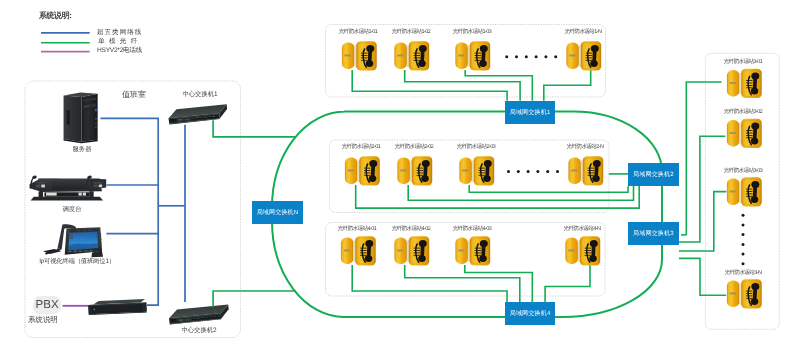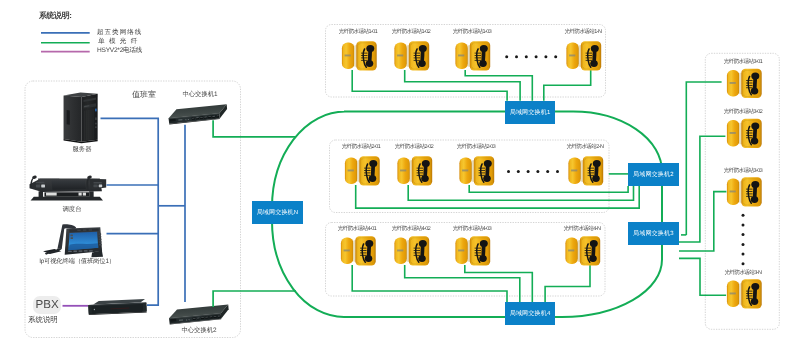--- a/index.html
+++ b/index.html
@@ -414,21 +414,21 @@
       <line data-name="legend-line-lan" x1="0" y1="3.9" x2="48.7" y2="3.9" stroke="#3a6fb7" stroke-width="1.6"></line>
       <line data-name="legend-line-fiber" x1="0" y1="13.7" x2="48.7" y2="13.7" stroke="#13ad56" stroke-width="1.6"></line>
       <line data-name="legend-line-phone" x1="0" y1="22.6" x2="48.7" y2="22.6" stroke="#b668ab" stroke-width="1.6"></line>
     </svg>
     <div class="lbl" data-name="legend-label-lan" style="left:96.6px;top:29.6px;font-size:6.6px;letter-spacing:0.95px">超五类网络线</div>
     <div class="lbl" data-name="legend-label-fiber" style="left:98.1px;top:38.9px;font-size:6.6px;letter-spacing:1.25px">单 模 光 纤</div>
     <div class="lbl" data-name="legend-label-phone" style="left:97.2px;top:47.8px;font-size:6.6px;letter-spacing:-0.25px">HSYV2*2电话线</div>
   </div>
 
   <div data-name="control-room-labels">
-    <div class="lbl" data-name="control-room-title" style="left:132px;top:91.5px;font-size:8px;letter-spacing:0.05px">值班室</div>
+    <div class="lbl" data-name="control-room-title" style="left:122px;top:91.5px;font-size:8px;letter-spacing:0.05px">值班室</div>
     <div class="lbl ctr" data-name="server-label" style="left:82px;top:147.2px;font-size:6.4px;letter-spacing:-0.1px">服务器</div>
     <div class="lbl ctr" data-name="dispatch-console-label" style="left:72.1px;top:207.3px;font-size:6.4px;letter-spacing:-0.1px">调度台</div>
     <div class="lbl ctr" data-name="ip-video-terminal-label" style="left:77px;top:259.3px;font-size:6.4px;letter-spacing:-0.25px">Ip可视化终端（值班岗位1）</div>
     <div data-name="pbx-badge" style="position:absolute;left:32.6px;top:296.4px;width:28.4px;height:17.8px;background:#ededed;
                 border-radius:7px;display:flex;align-items:center;justify-content:center;
                 font-size:11.6px;color:#4c4c4c;letter-spacing:0.1px;">PBX</div>
     <div class="lbl" data-name="pbx-label" style="left:28.2px;top:316.9px;font-size:7.5px;letter-spacing:-0.05px">系统说明</div>
     <div class="lbl ctr" data-name="core-switch-1-label" style="left:199.8px;top:91.8px;font-size:6.4px;letter-spacing:-0.1px">中心交换机1</div>
     <div class="lbl ctr" data-name="core-switch-2-label" style="left:198.8px;top:328.3px;font-size:6.4px;letter-spacing:-0.1px">中心交换机2</div>
   </div>

